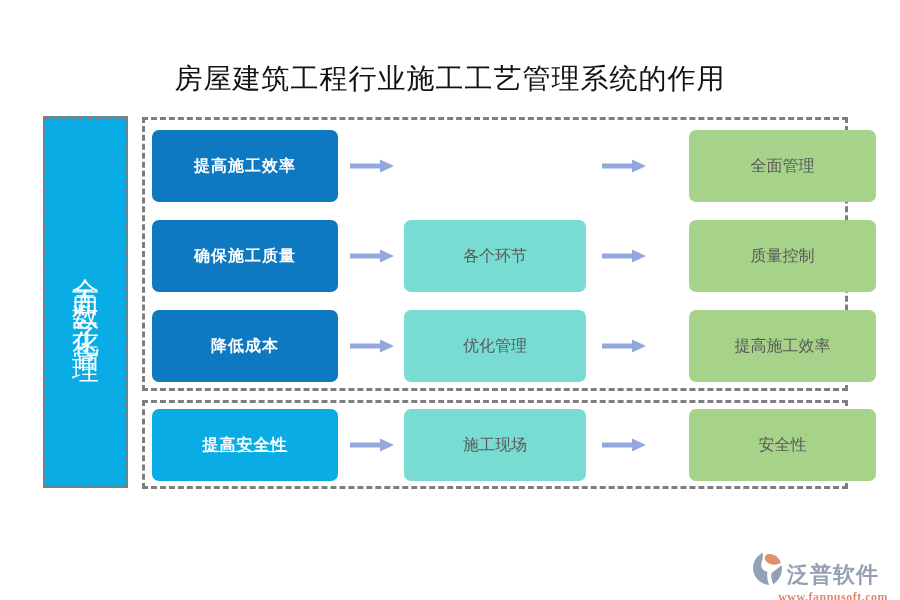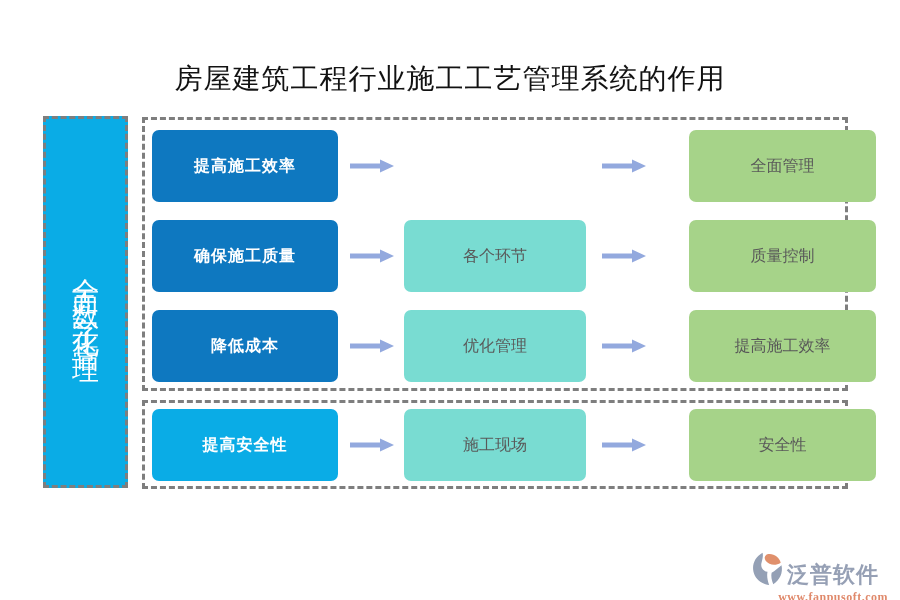--- a/index.html
+++ b/index.html
@@ -25,21 +25,21 @@
   .group{position:absolute;left:142px;width:706px;border:3px dashed #7e7e7e;box-sizing:border-box;background:transparent;}
   .group-main{top:117px;height:274px;}
   .group-safety{top:400px;height:89px;}
   
   .fbox{
     position:absolute;height:72px;display:flex;align-items:center;justify-content:center;
     font-size:16px;text-align:center;border-radius:7px;
   }
   .src{left:152px;width:186px;color:#ffffff;font-weight:bold;letter-spacing:1px;}
   .src.dark{background:#0e78c0;}
-  .src.bright{background:#0aace6;}
+  .src.bright{background:#0aace6;text-decoration:underline;}
   .proc{left:404px;width:182px;background:#79dcd2;color:#595959;}
   .res{left:653px;width:187px;background:#a6d389;color:#595959;margin-left:36px;}
   .r1{top:130px;} .r2{top:220px;text-align:center;} .r3{top:310px;} .r4{top:409px;}
   .arrow{position:absolute;width:46px;height:16px;}
   .a1{left:349px;} .a2{left:601px;}
   .ar1{top:158px;} .ar2{top:248px;} .ar3{top:338px;} .ar4{top:437px;}
   
   .footer-logo{position:absolute;left:742px;top:547px;width:146px;}
   .brand-row{display:flex;align-items:center;justify-content:center;gap:3px;}
   .brand-name{font-size:22px;font-weight:bold;color:#96a0b5;font-family:"Liberation Sans","DejaVu Sans",sans-serif;letter-spacing:1px;margin-top:13px;}

